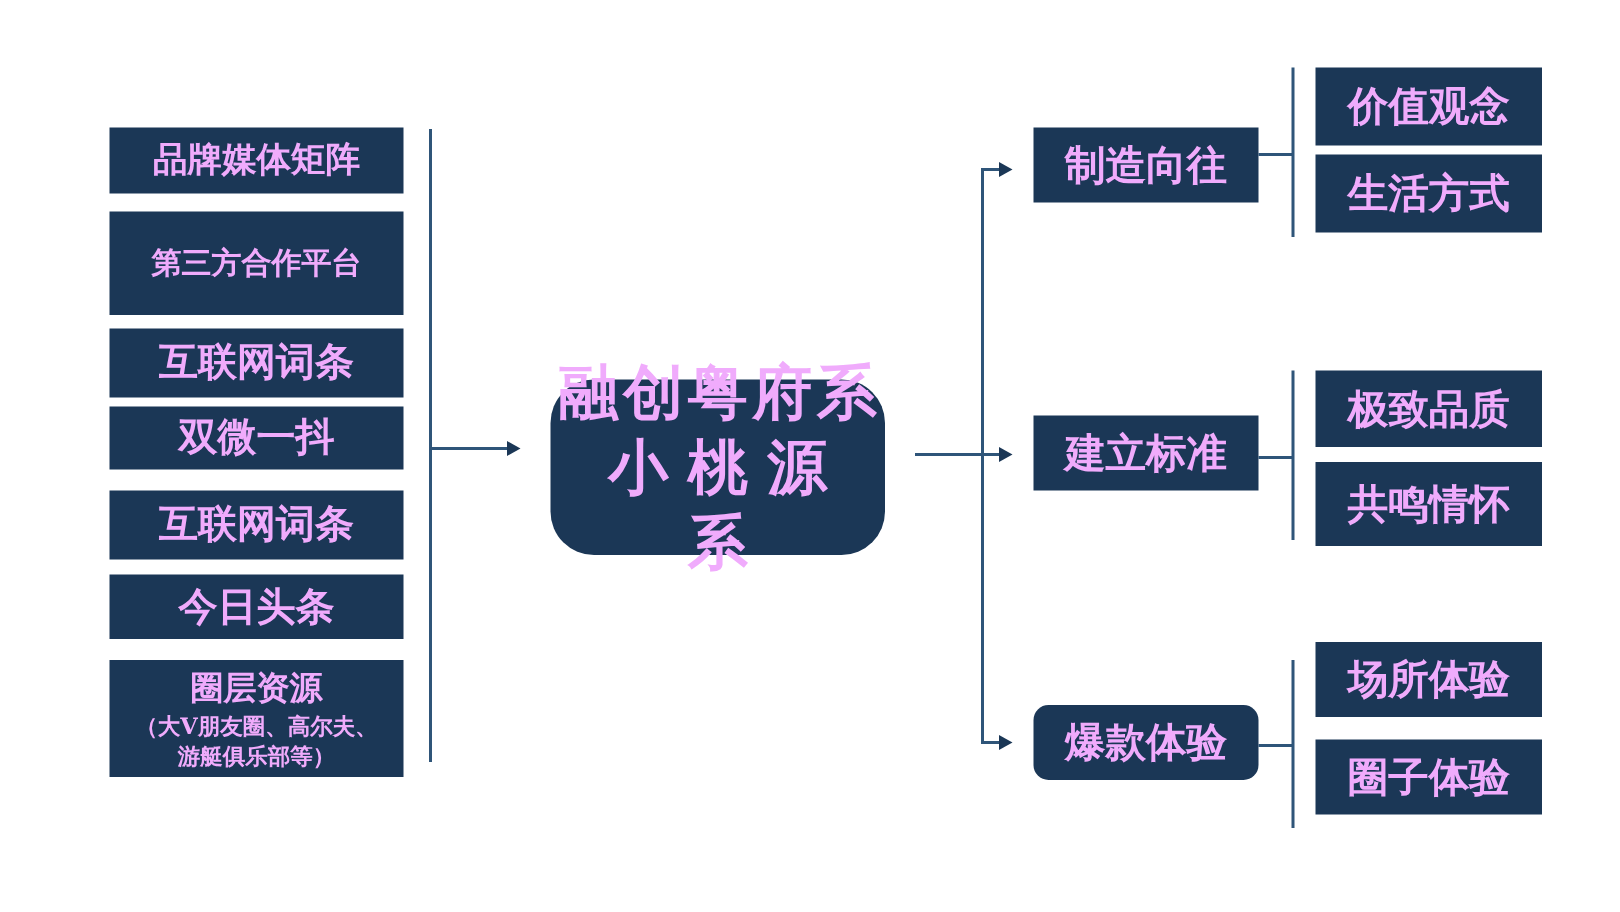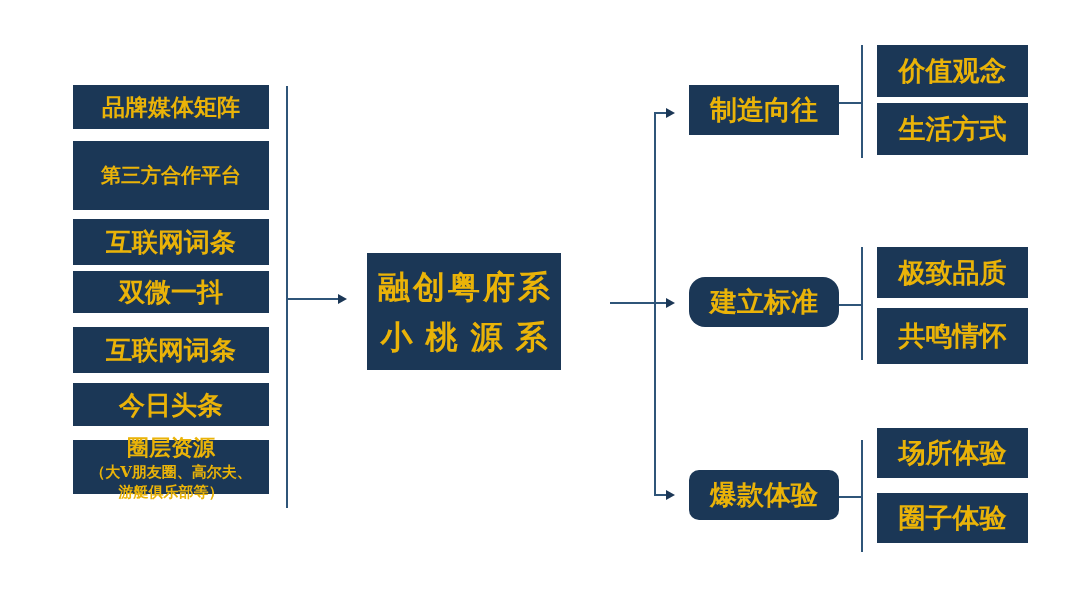--- a/index.html
+++ b/index.html
@@ -11,43 +11,44 @@
     position: relative;
     width: 1080px;
     height: 608px;
     background: #ffffff;
     overflow: hidden;
     font-family: "DejaVu Serif", "Liberation Serif", serif;
   }
   .box {
     position: absolute;
     background: #1b3756;
-    color: #eab308;
+    color: #f0abfc;
     display: flex;
     flex-direction: column;
     align-items: center;
     justify-content: center;
     text-align: center;
     font-weight: bold;
     box-sizing: border-box;
   }
   .left-box  { left: 73px;  width: 196px; }
   .mid-box   { left: 689px; width: 150px; font-size: 27px; }
   .child-box { left: 877px; width: 151px; font-size: 27px; }
 
   .t24 { font-size: 23px; line-height: 30px; }
   .t26 { font-size: 26px; line-height: 32px; }
   .t20 { font-size: 20px; line-height: 27px; }
   .t22 { font-size: 22px; line-height: 29px; }
   .t15 { font-size: 15px; line-height: 20px; }
   .t16 { font-size: 16px; line-height: 23px; }
 
   .center-box {
-    left: 367px; top: 253px; width: 194px; height: 117px;
-    font-size: 32px;
+    left: 367px; top: 253px; width: 223px; height: 117px;
+    font-size: 40px;
+    border-radius: 29px;
   }
   .center-box .cl1 { letter-spacing: 3px;  padding-left: 3px;  line-height: 50px; }
   .center-box .cl2 { letter-spacing: 13px; padding-left: 13px; line-height: 50px; }
 
   .line {
     position: absolute;
     background: #2f5579;
   }
   .vline { width: 2px; }
   .hline { height: 2px; }
@@ -82,21 +83,21 @@
   </div>
 
   <div class="box left-box t26" style="top:327px; height:46px;">
     <span>互联网词条</span>
   </div>
 
   <div class="box left-box t26" style="top:383px; height:43px;">
     <span>今日头条</span>
   </div>
 
-  <div class="box left-box" style="top:440px; height:54px;">
+  <div class="box left-box" style="top:440px; height:78px;">
     <span class="t22">圈层资源</span>
     <span class="t15">（大V朋友圈、高尔夫、</span>
     <span class="t15">游艇俱乐部等）</span>
   </div>
 
   <div class="line vline" style="left:286px; top:86px; height:422px;"></div>
   <div class="line hline" style="left:287px; top:298px; width:52px;"></div>
   <div class="arrow-head" style="left:338px; top:294px;"></div>
 
   <div class="box center-box">
@@ -117,21 +118,21 @@
   </div>
   <div class="line hline" style="left:839px; top:102px; width:23px;"></div>
   <div class="line vline" style="left:861px; top:45px; height:113px;"></div>
   <div class="box child-box" style="top:45px;  height:52px;">
     <span>价值观念</span>
   </div>
   <div class="box child-box" style="top:103px; height:52px;">
     <span>生活方式</span>
   </div>
 
-  <div class="box mid-box" style="top:277px; height:50px;border-radius:16px;">
+  <div class="box mid-box" style="top:277px; height:50px;">
     <span>建立标准</span>
   </div>
   <div class="line hline" style="left:839px; top:304px; width:23px;"></div>
   <div class="line vline" style="left:861px; top:247px; height:113px;"></div>
   <div class="box child-box" style="top:247px; height:51px;">
     <span>极致品质</span>
   </div>
   <div class="box child-box" style="top:308px; height:56px;">
     <span>共鸣情怀</span>
   </div>

